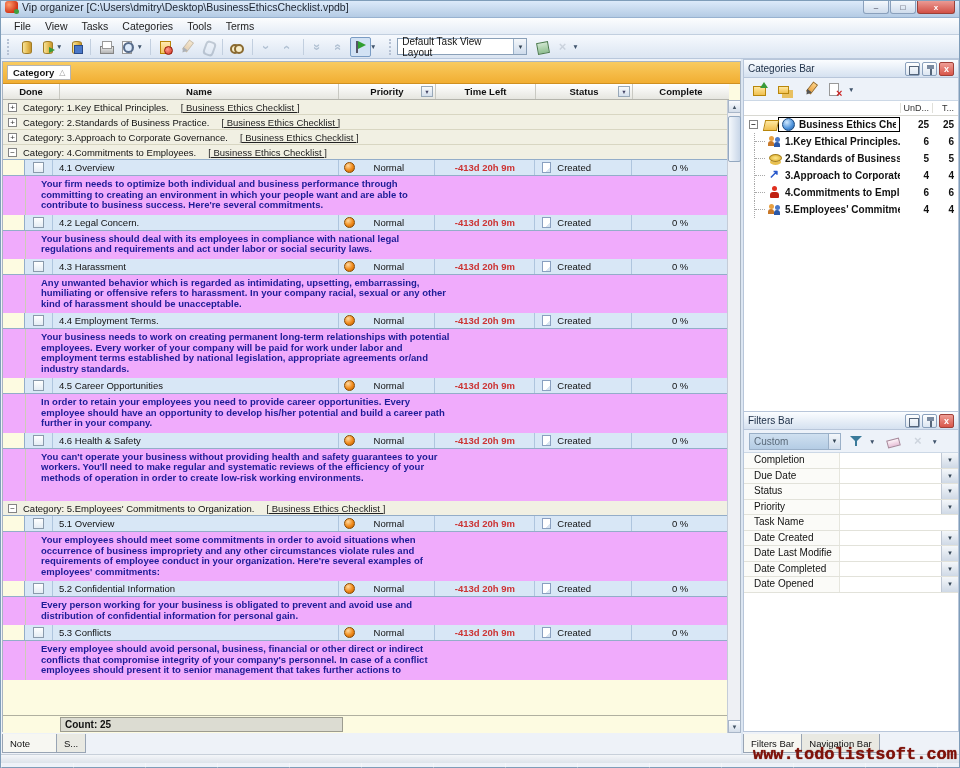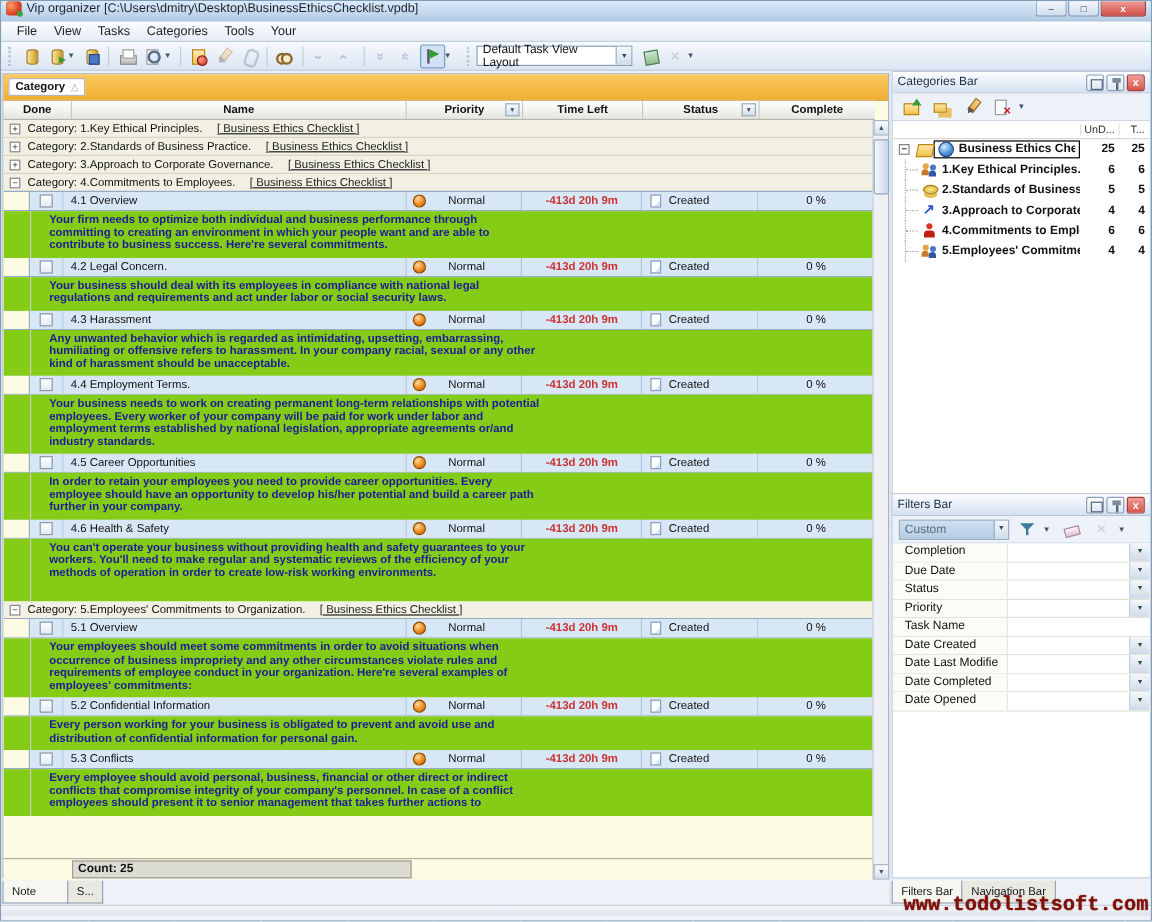--- a/index.html
+++ b/index.html
@@ -92,21 +92,21 @@
   .done-cell{width:28px;justify-content:center;}
   .name-cell{width:286px;padding-left:6px;}
   .pri-cell{width:97px;padding-left:5px;gap:19px;}
   .time-cell{width:100px;justify-content:center;color:#cc3333;font-weight:bold;}
   .status-cell{width:97px;padding-left:7px;gap:6px;}
   .comp-cell{width:96px;justify-content:center;border-right:none;}
   .checkbox{width:11px;height:11px;border:1px solid #8a9aac;background:linear-gradient(#ffffff,#e4ecf4);}
   .pri-ball{width:11px;height:11px;border-radius:50%;border:1px solid #8a4a00;flex:none;
     background:radial-gradient(circle at 35% 30%,#ffd9a0,#f08a1a 55%,#b85a00);}
   .page-ic{width:9px;height:11px;flex:none;border:1px solid #8aa0c0;background:linear-gradient(135deg,#ffffff 70%,#d8e4f0 72%);}
-  .desc-row{background:#84cc16;position:relative;}
+  .desc-row{background:#f0abfc;position:relative;}
   .desc-row::before{content:"";position:absolute;left:22px;top:0;bottom:0;width:1px;background:#cdcbb8;}
   .desc-text{margin-left:38px;width:410px;padding:3px 0 4px;font-weight:bold;color:#1c1c96;font-size:9.5px;line-height:10.5px;}
   .desc-row.spacer .desc-text{padding-bottom:18px;}
   .count-row{height:18px;width:726px;background:#fdfbe1;border-top:1px solid #b0b0a0;display:flex;align-items:center;}
   .count-box{margin-left:57px;width:283px;height:15px;background:#dcdcd2;border:1px solid #9c9c90;font-weight:bold;font-size:10px;padding:0 4px;line-height:13px;}
 
   
   .vscroll{position:absolute;right:0;top:38px;width:13px;height:633px;background:#eef0f4;border-left:1px solid #c4ccd8;}
   .sb-btn{width:13px;height:13px;background:linear-gradient(#fafcff,#d4deea);border:1px solid #a8b6c8;font-size:6px;color:#456;
     display:flex;align-items:center;justify-content:center;}
@@ -185,21 +185,21 @@
       <span class="win-btn close">x</span>
     </span>
   </div>
 
   <div class="menubar" id="menu-bar">
       <span class="menu-item">File</span>
       <span class="menu-item">View</span>
       <span class="menu-item">Tasks</span>
       <span class="menu-item">Categories</span>
       <span class="menu-item">Tools</span>
-      <span class="menu-item">Your</span>
+      <span class="menu-item">Terms</span>
     </div>
 
   <div class="toolbar">
     <span class="grip"></span>
     <span id="tb-buttons" style="display:flex;align-items:center;">
         <span style="display: flex; align-items: center;">
           <span class="tbtn">
             <span class="ic ic-new-database"></span>
           </span>
         </span>

